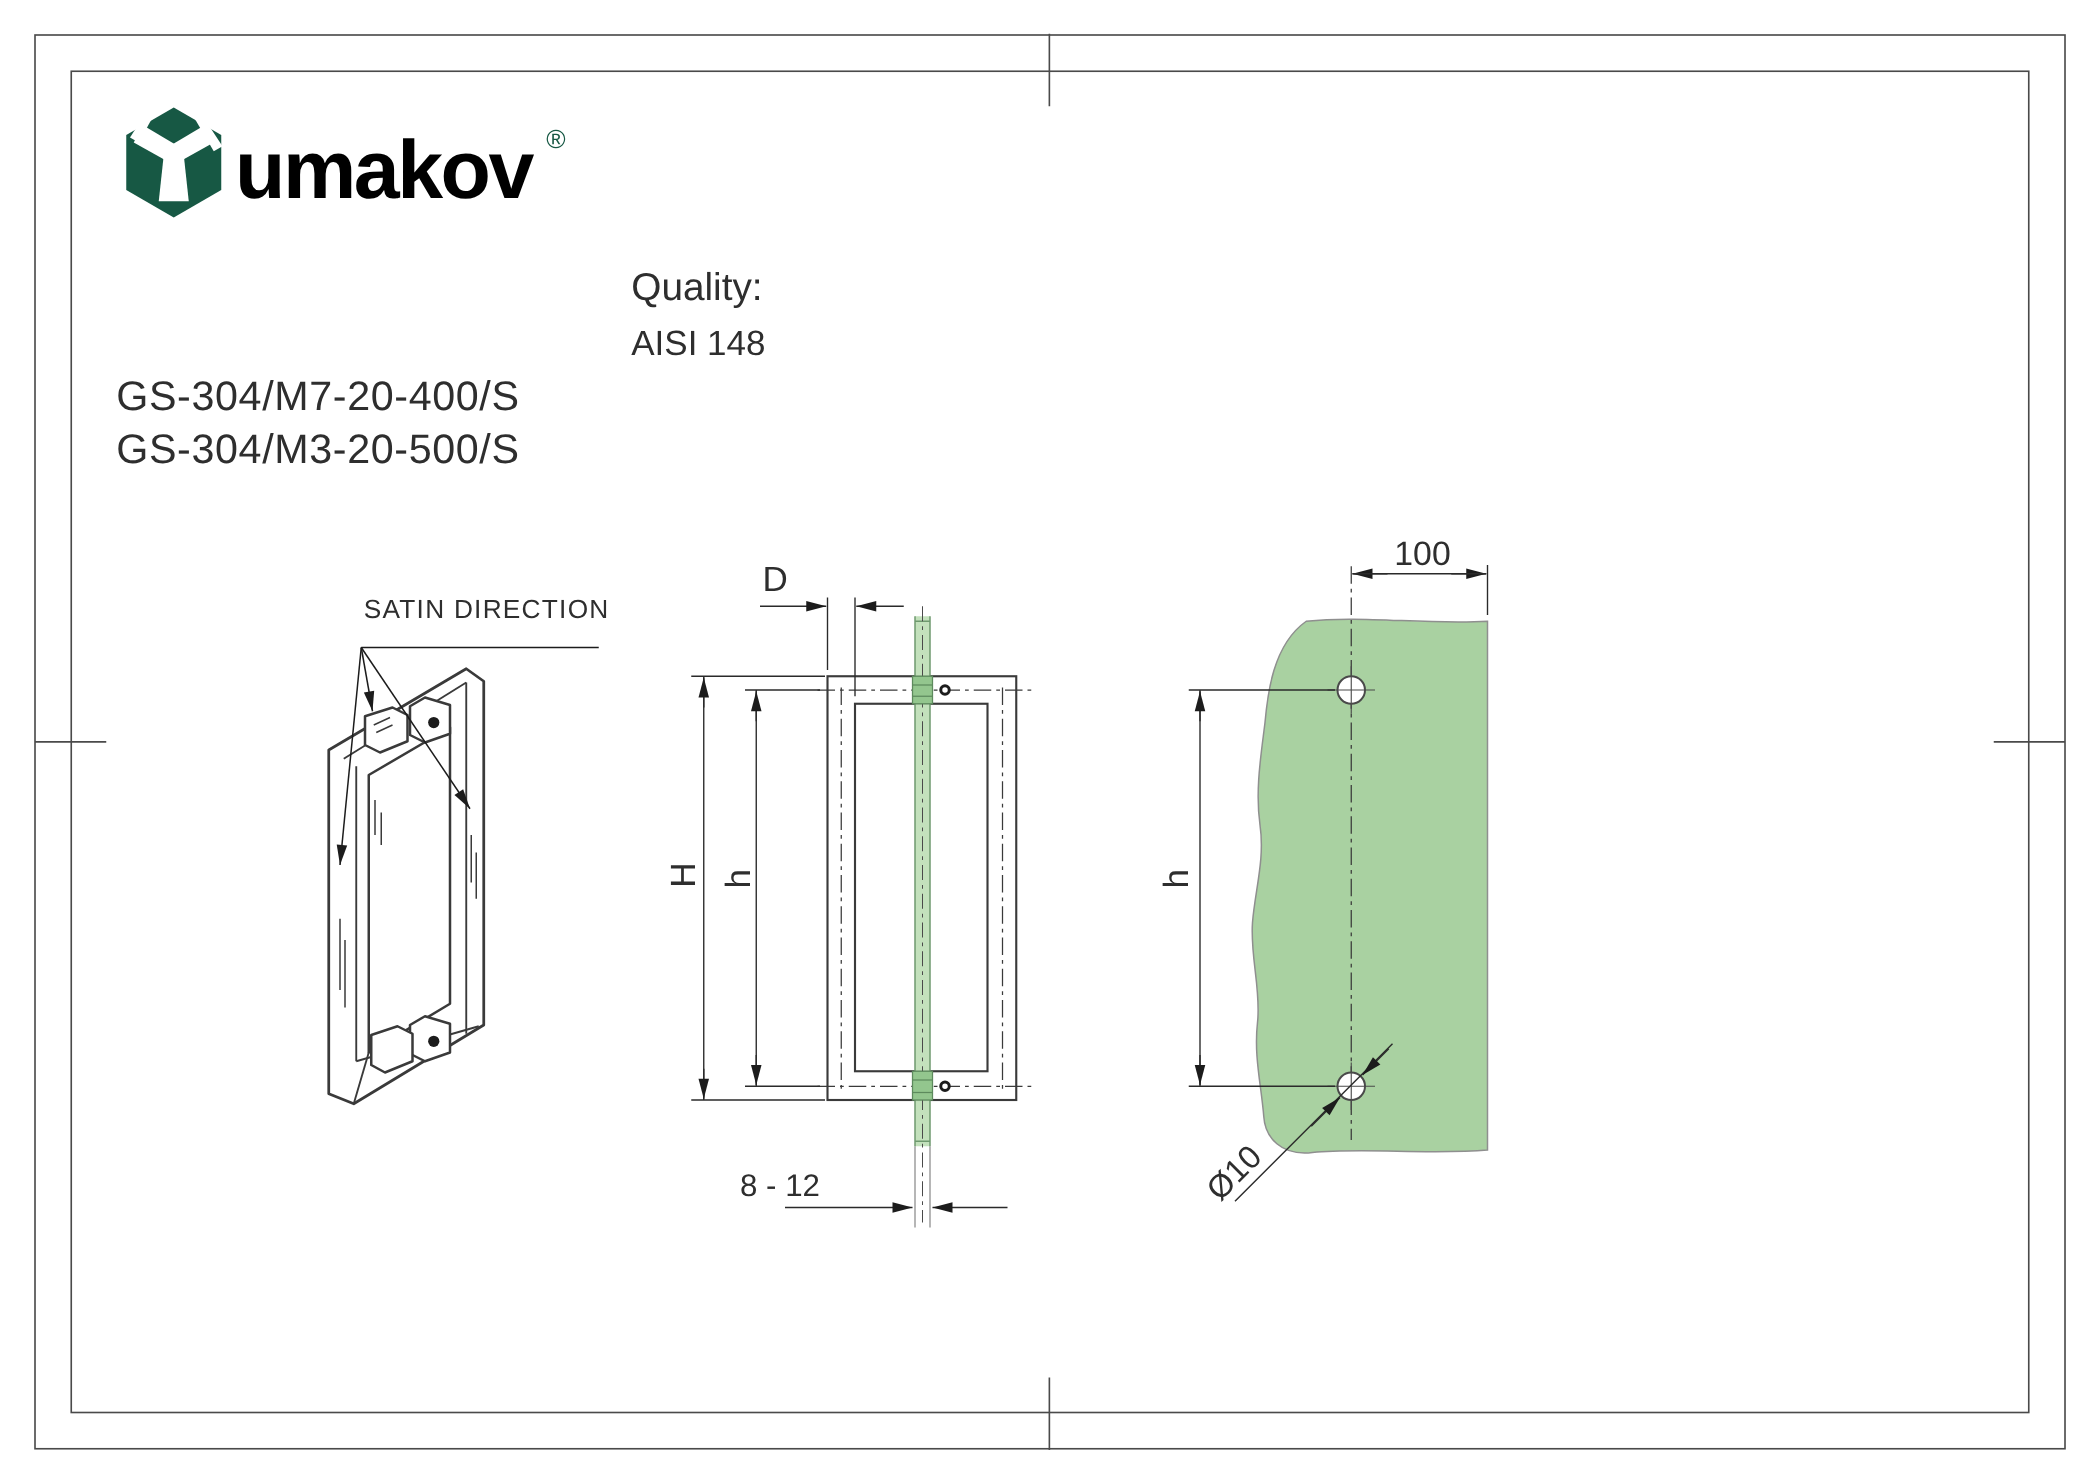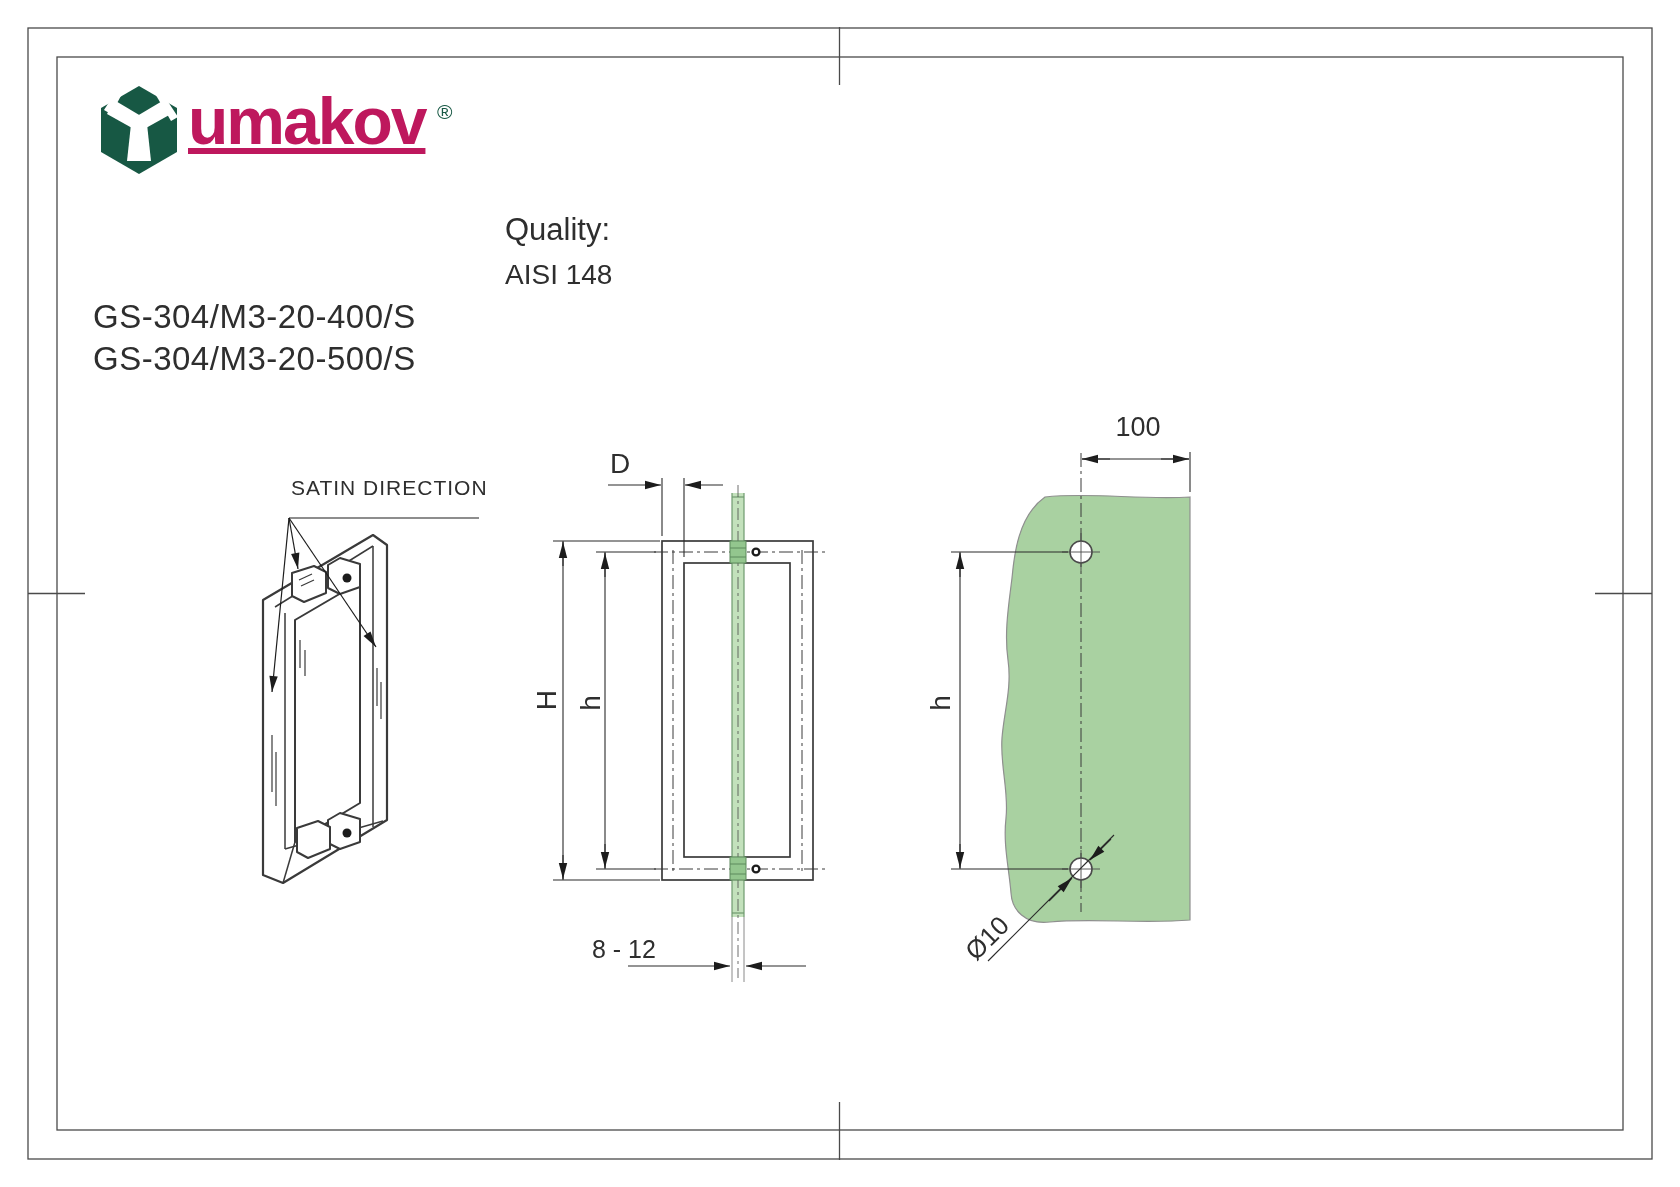--- a/index.html
+++ b/index.html
@@ -189,33 +189,33 @@
         <line x1="960" y1="577" x2="960" y2="553" marker-end="url(#arr)"></line>
         <line x1="960" y1="844" x2="960" y2="868" marker-end="url(#arr)"></line>
 
         <line x1="988" y1="961" x2="1114" y2="835"></line>
         <line x1="1049" y1="901" x2="1072" y2="878" marker-end="url(#arr)"></line>
         <line x1="1111" y1="839" x2="1090" y2="860" marker-end="url(#arr)"></line>
       </g>
     </g>
   </svg>
 
-  <div class="lbl wordmark" style="left:188px;top:88px;color:#be185d;text-decoration:underline;">umakov</div>
+  <div class="lbl wordmark" style="left:188px;top:102px;color:#000000;">umakov</div>
   <div class="lbl" style="left:437px;top:100px;font-size:21px;color:#175844;">®</div>
 
-  <div class="lbl codes" style="left:93px;top:298px;">GS-304/M3-20-400/S</div>
+  <div class="lbl codes" style="left:93px;top:298px;">GS-304/M7-20-400/S</div>
   <div class="lbl codes" style="left:93px;top:340px;">GS-304/M3-20-500/S</div>
 
   <div class="lbl" style="left:505px;top:212px;font-size:31px;">Quality:</div>
   <div class="lbl" style="left:505px;top:259px;font-size:28px;">AISI 148</div>
 
   <div class="lbl satin" style="left:291px;top:476px;">SATIN DIRECTION</div>
 
   <div class="lbl" style="left:610px;top:448px;font-size:28px;">D</div>
   <div class="lbl rot90" style="left:531px;top:684px;width:32px;height:32px;font-size:28px;">H</div>
   <div class="lbl rot90" style="left:575px;top:687px;width:32px;height:32px;font-size:28px;">h</div>
   <div class="lbl" style="left:592px;top:935px;font-size:25px;">8 - 12</div>
 
-  <div class="lbl" style="left:1106px;top:412px;width:64px;text-align:center;font-size:27px;">100</div>
+  <div class="lbl" style="left:1106px;top:428px;width:64px;text-align:center;font-size:27px;">100</div>
   <div class="lbl rot90" style="left:925px;top:687px;width:32px;height:32px;font-size:28px;">h</div>
   <div class="lbl rot45" style="left:950px;top:920px;width:74px;height:36px;font-size:26px;">Ø10</div>
 
 </div>
 
 </body></html>

